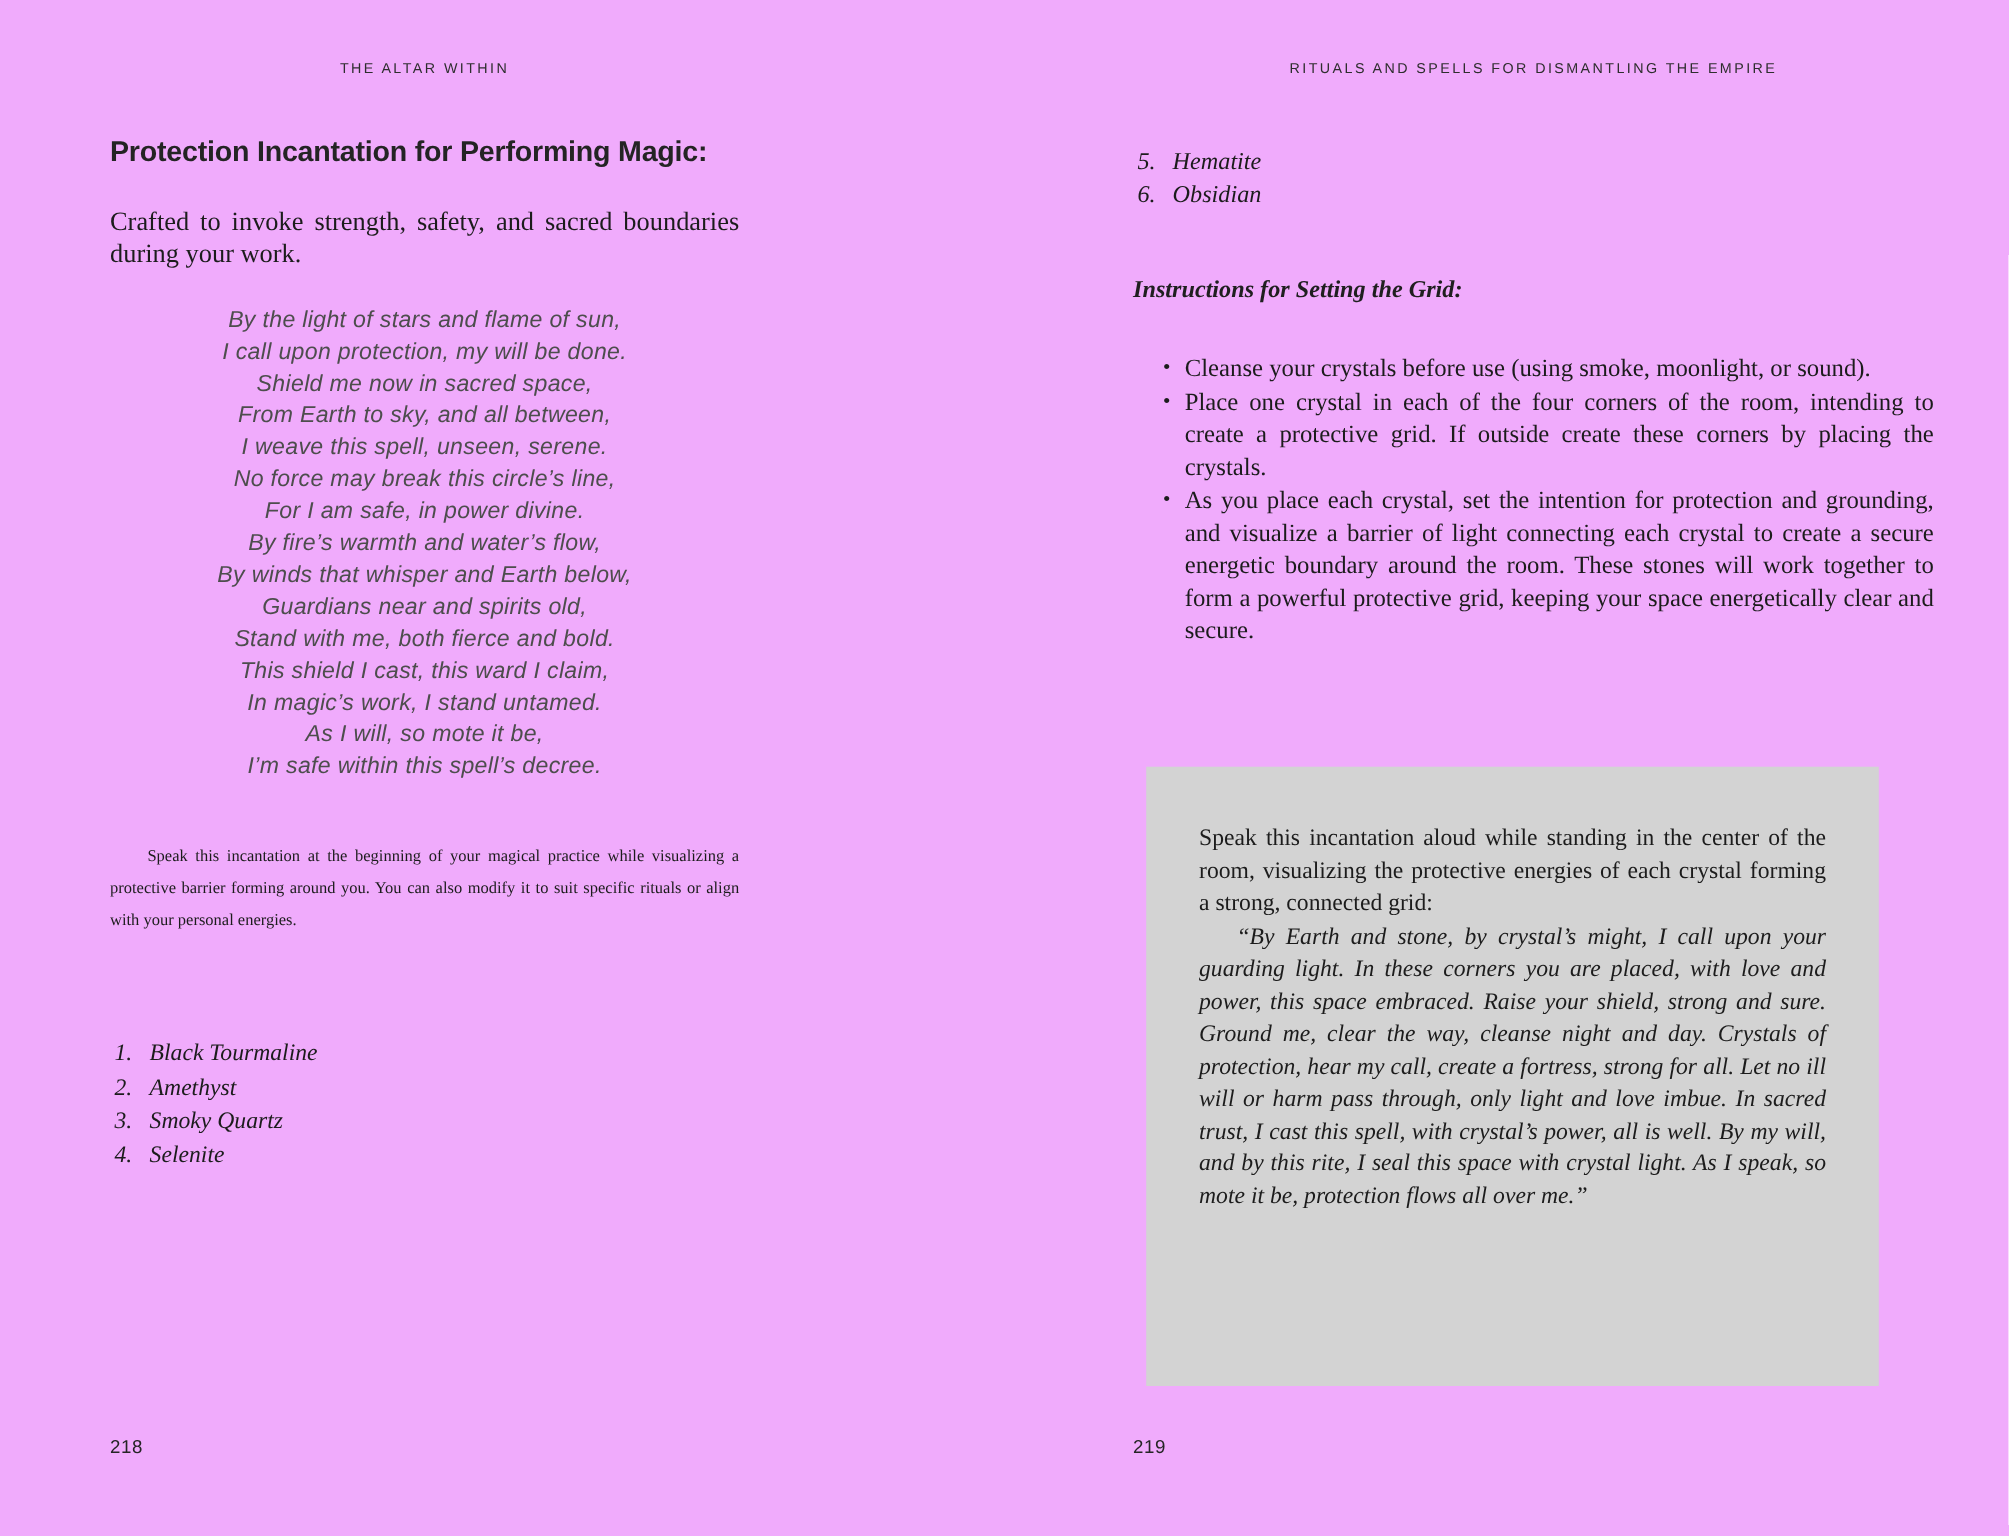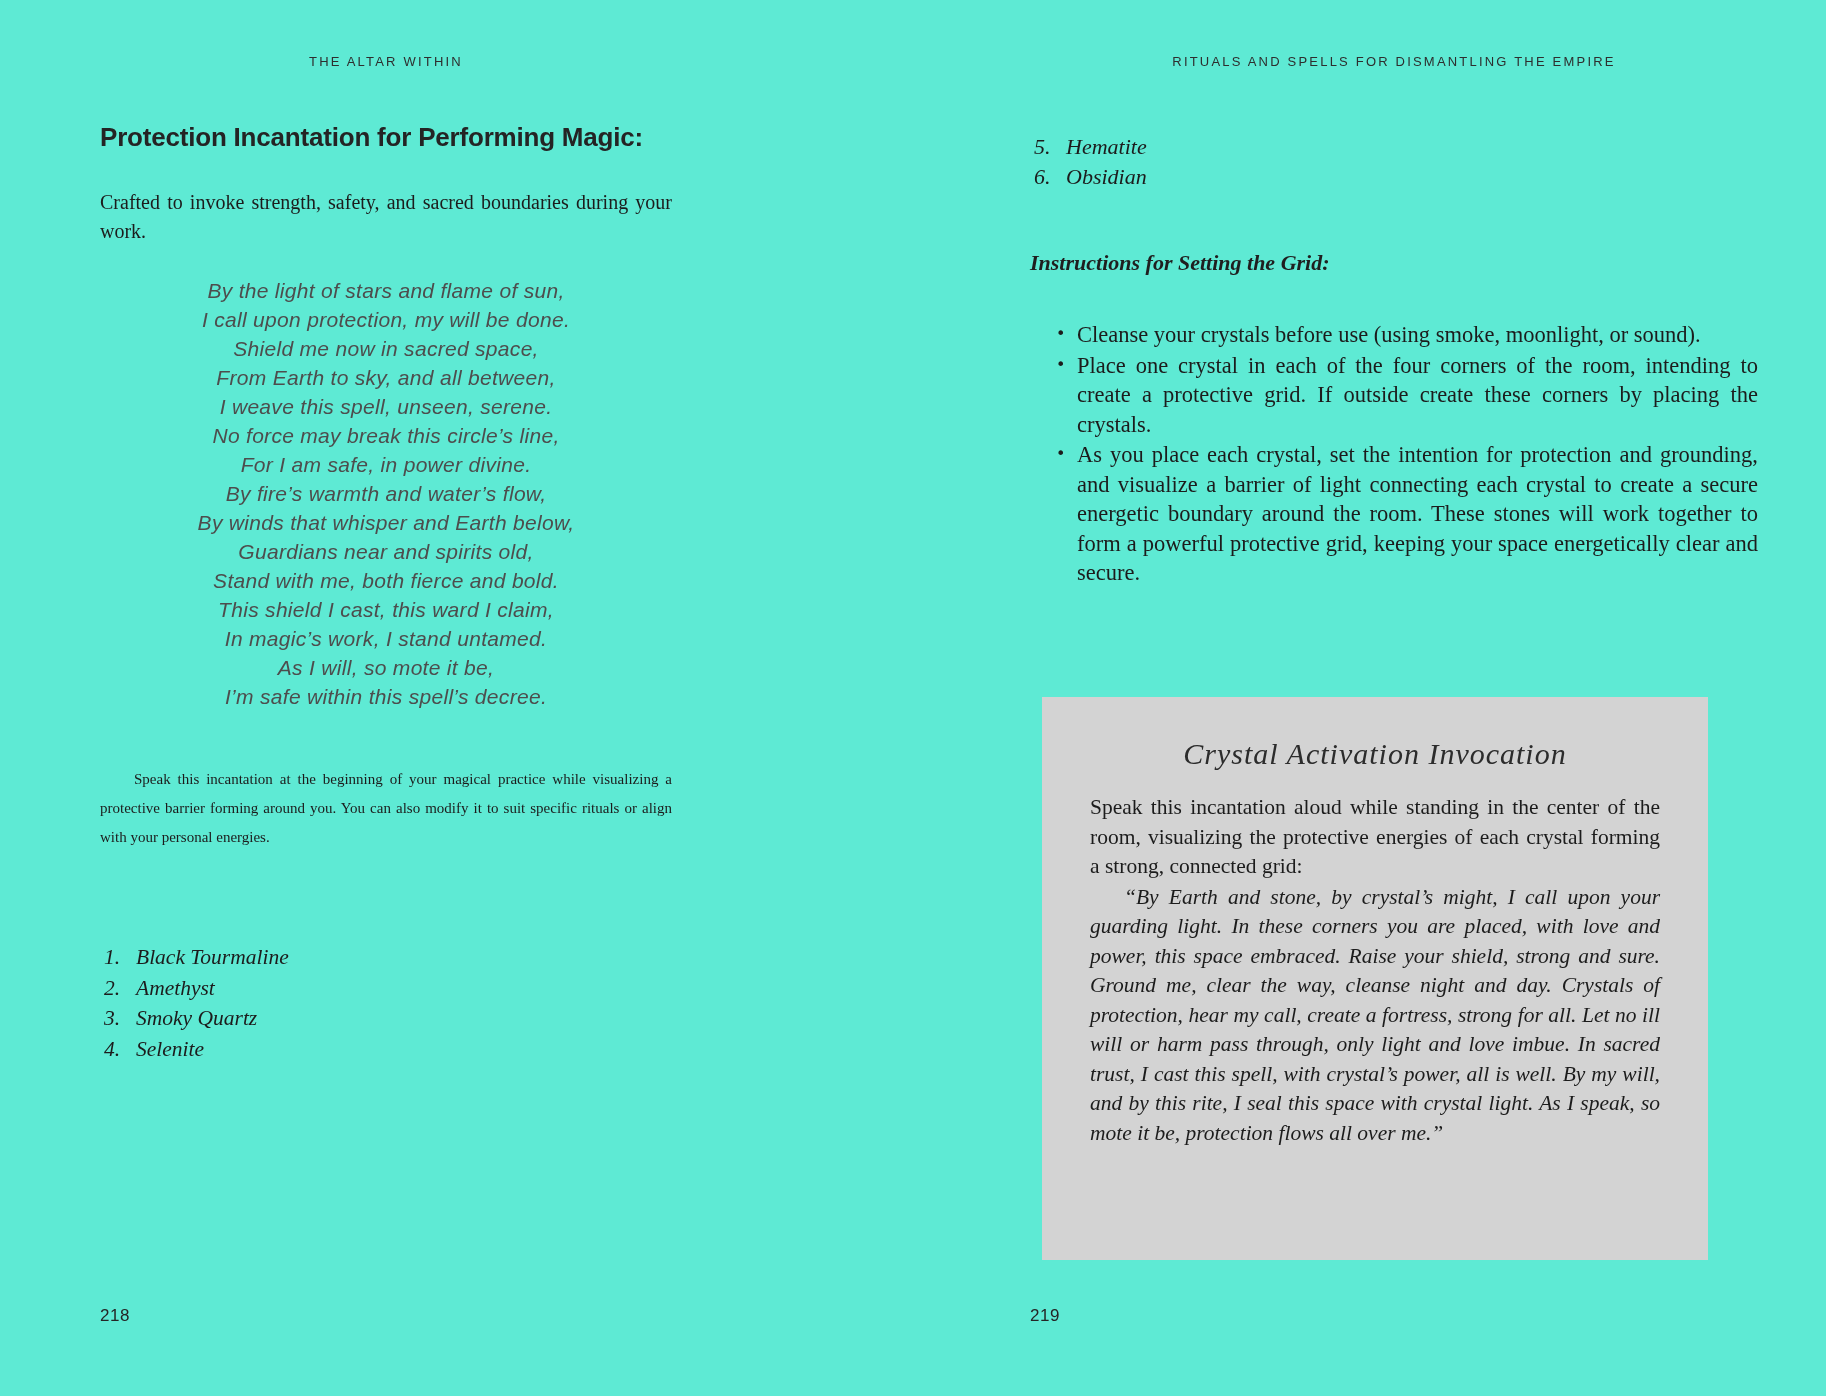--- a/index.html
+++ b/index.html
@@ -1,19 +1,19 @@
 <!DOCTYPE html>
 <html><head>
 <meta charset="utf-8">
 <style>
   html,body{margin:0;padding:0;background:#ffffff;}
   #canvas{
     position:relative;
     width:1826px;height:1396px;
-    background:#5eead4;
+    background:#f0abfc;
     overflow:hidden;
     font-family:"Liberation Serif", serif;
     color:#1c1c1c;
   }
   .page{position:absolute;top:0;height:1396px;}
   #page-left{left:100px;width:572px;}
   #page-right{left:1030px;width:728px;}
 
   .running-header{
     position:absolute;top:54px;left:0;right:0;
@@ -30,21 +30,21 @@
 
   
   .section-title{
     position:absolute;top:122px;left:0;
     font-family:"Liberation Sans", sans-serif;
     font-size:26px;font-weight:700;letter-spacing:-.2px;
     color:#242424;white-space:nowrap;
   }
   .intro-para{
     position:absolute;top:188px;left:0;width:572px;
-    font-size:20px;line-height:29px;text-align:justify;
+    font-size:24px;line-height:29px;text-align:justify;
   }
   .poem{
     position:absolute;top:276px;left:0;width:572px;
     text-align:center;
     font-family:"Liberation Sans", sans-serif;
     font-style:italic;font-weight:300;
     font-size:21px;line-height:29px;
     color:#4d4d4d;letter-spacing:.3px;
   }
   .body-paras{
@@ -181,21 +181,20 @@
         <span class="bullet-marker">•</span>
         <span>Place one crystal in each of the four corners of the room, intending to create a protective grid. If outside create these corners by placing the crystals.</span>
       </div>
       <div class="bullet-item">
         <span class="bullet-marker">•</span>
         <span>As you place each crystal, set the intention for protection and grounding, and visualize a barrier of light connecting each crystal to create a secure energetic boundary around the room. These stones will work together to form a powerful protective grid, keeping your space energetically clear and secure.</span>
       </div>
     </div>
 
     <div class="invocation-box" style="background: rgb(211, 211, 211);">
-      <div class="invocation-title">Crystal Activation Invocation</div>
       <div class="invocation-intro">Speak this incantation aloud while standing in the center of the room, visualizing the protective energies of each crystal forming a strong, connected grid:</div>
       <div class="invocation-quote">“By Earth and stone, by crystal’s might, I call upon your guarding light. In these corners you are placed, with love and power, this space embraced. Raise your shield, strong and sure. Ground me, clear the way, cleanse night and day. Crystals of protection, hear my call, create a fortress, strong for all. Let no ill will or harm pass through, only light and love imbue. In sacred trust, I cast this spell, with crystal’s power, all is well. By my will, and by this rite, I seal this space with crystal light. As I speak, so mote it be, protection flows all over me.”</div>
     </div>
 
     <div class="page-number">219</div>
   </div>
 
 </div>
 
 </body></html>

